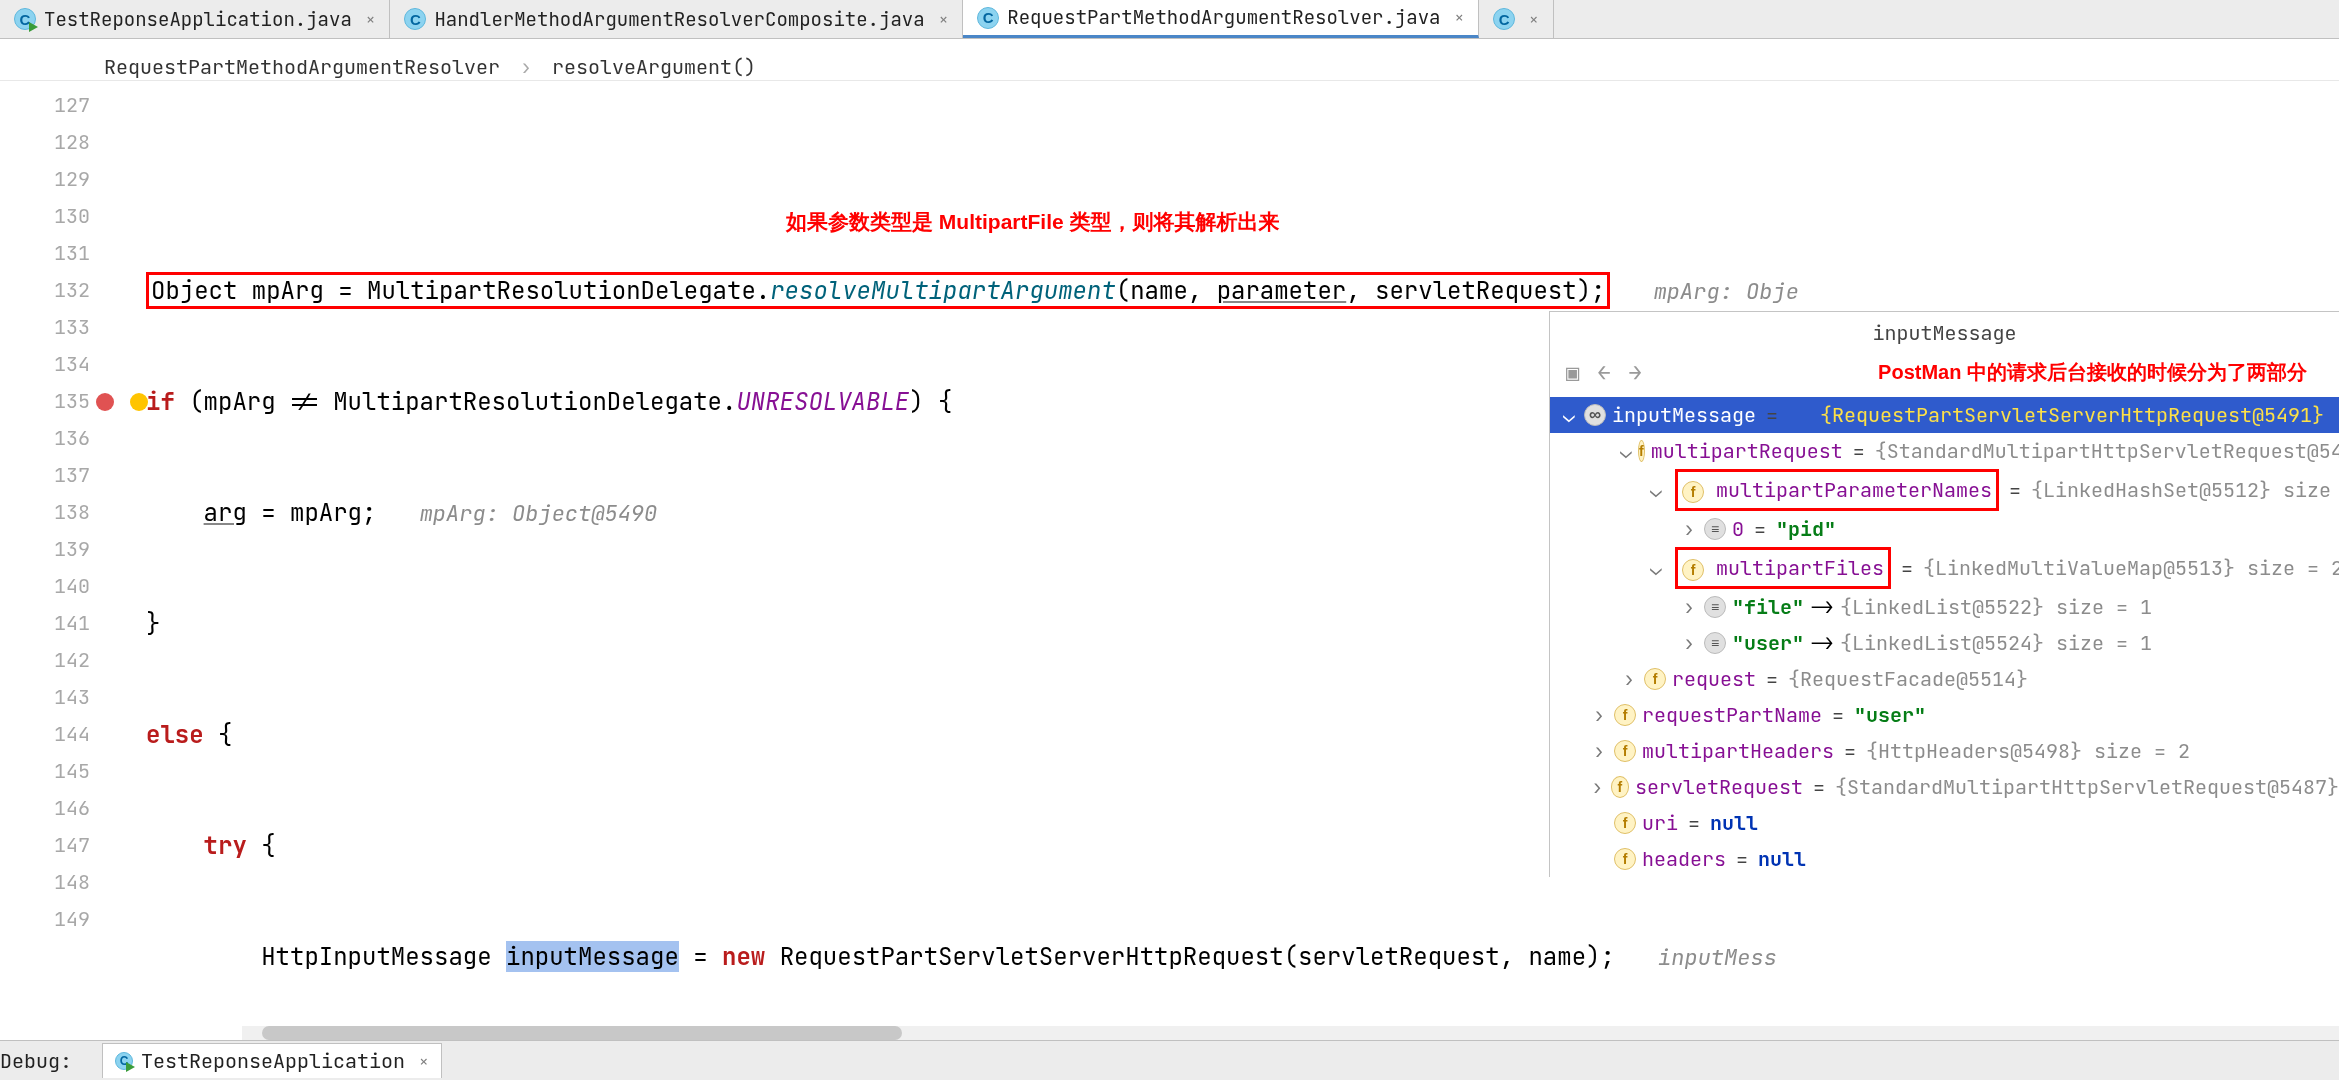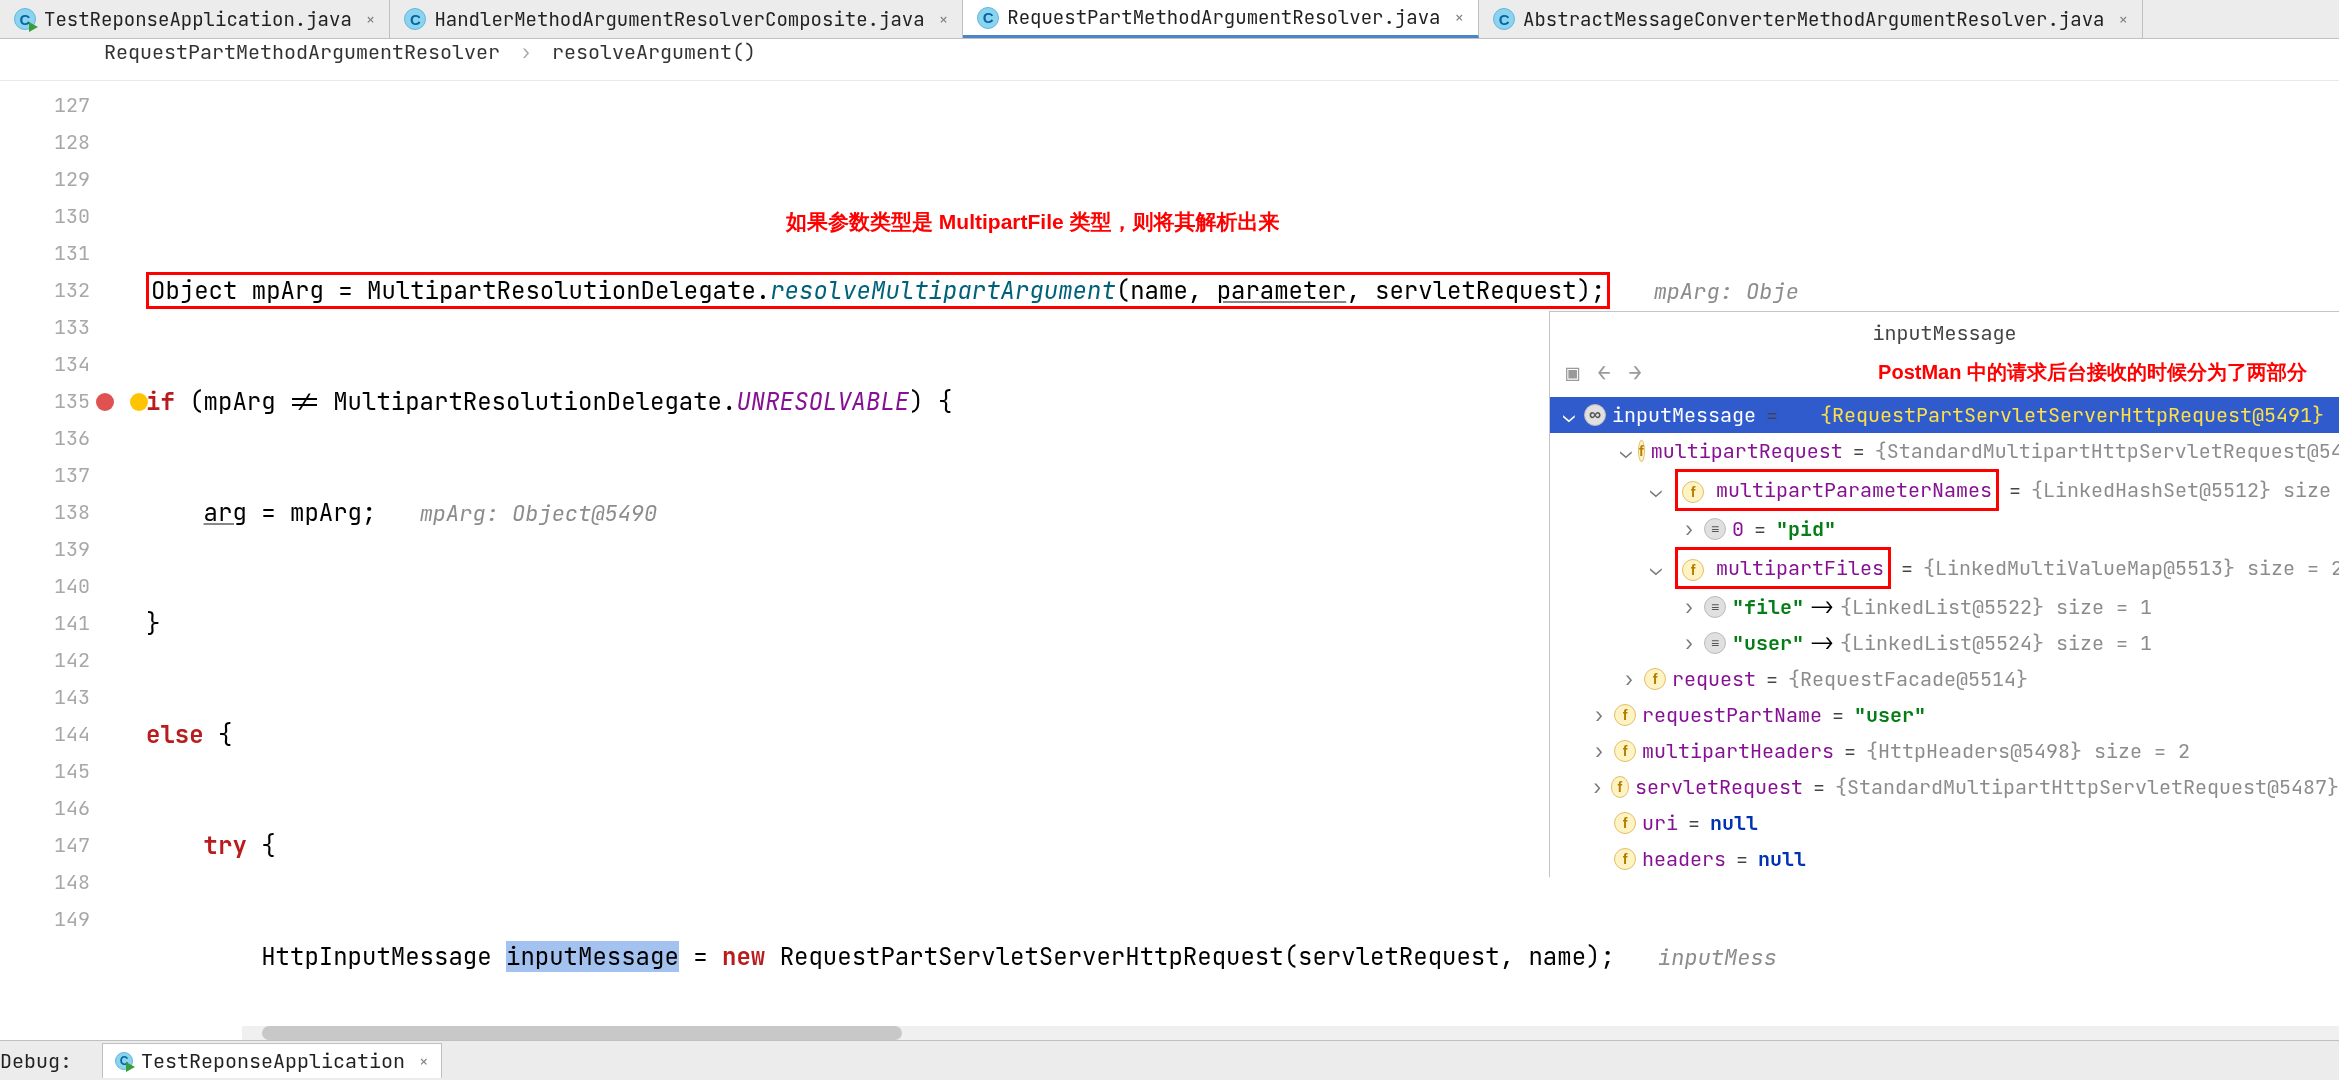--- a/index.html
+++ b/index.html
@@ -7,21 +7,21 @@
 
 
 .tabs { display:flex; height:39px; background:#ececec; border-bottom:1px solid #c0c0c0; align-items:stretch; }
 .tab { display:flex; align-items:center; padding:0 14px; border-right:1px solid #c0c0c0; gap:8px; font-family:"Segoe UI","Helvetica Neue",sans-serif; font-size:19px; color:#222; background:#ececec; cursor:pointer; }
 .tab.active { background:#fff; border-bottom:3px solid #4a86c7; }
 .tab-close { color:#808080; font-size:16px; padding-left:6px; }
 .icon-c { width:22px; height:22px; border-radius:50%; background:#8cd3f0; display:flex; align-items:center; justify-content:center; color:#0366a0; font-weight:bold; font-size:15px; border:1px solid #5fb8dd; font-family:sans-serif; position:relative; }
 .icon-c.runnable::after { content:""; position:absolute; right:-3px; bottom:-3px; width:0; height:0; border-left:9px solid #3a9c3a; border-top:5px solid transparent; border-bottom:5px solid transparent; }
 
 
-.crumb { height:42px; display:flex; align-items:flex-start; padding-left:104px; font-family:"Segoe UI","Helvetica Neue",sans-serif; font-size:20px; color:#333; background:#fff; border-bottom:1px solid #e8e8e8; gap:20px; }
+.crumb { height:42px; display:flex; align-items:flex-end; padding-left:104px; font-family:"Segoe UI","Helvetica Neue",sans-serif; font-size:20px; color:#333; background:#fff; border-bottom:1px solid #e8e8e8; gap:20px; }
 .crumb .sep { color:#aaa; }
 
 
 .editor-wrap { display:flex; height:calc(100% - 39px - 42px - 40px); position:relative; }
 .gutter { width:96px; text-align:right; color:#a8a8a8; font-size:20px; padding-top:6px; user-select:none; background:#fff; }
 .gutter .ln { height:37px; line-height:37px; padding-right:6px; }
 .marker-col { width:50px; background:#fff; padding-top:6px; }
 .marker-col .ln { height:37px; position:relative; }
 .bp { display:inline-block; width:18px; height:18px; border-radius:50%; background:#e05252; position:absolute; left:0; top:10px; }
 .bulb { display:inline-block; width:18px; height:18px; border-radius:50%; background:#ffc400; position:absolute; left:34px; top:10px; }
@@ -88,21 +88,20 @@
     <span>HandlerMethodArgumentResolverComposite.java</span>
     <span class="tab-close">×</span>
   </div>
   <div class="tab active">
     <span class="icon-c">C</span>
     <span>RequestPartMethodArgumentResolver.java</span>
     <span class="tab-close">×</span>
   </div>
   <div class="tab">
     <span class="icon-c">C</span>
-    <span>AbstractMessageConverterMethodArgumentResolver.java</span>
     <span class="tab-close">×</span>
   </div>
 </div>
 
 <div class="crumb">
   <span>RequestPartMethodArgumentResolver</span>
   <span class="sep">›</span>
   <span>resolveArgument()</span>
 </div>
 

